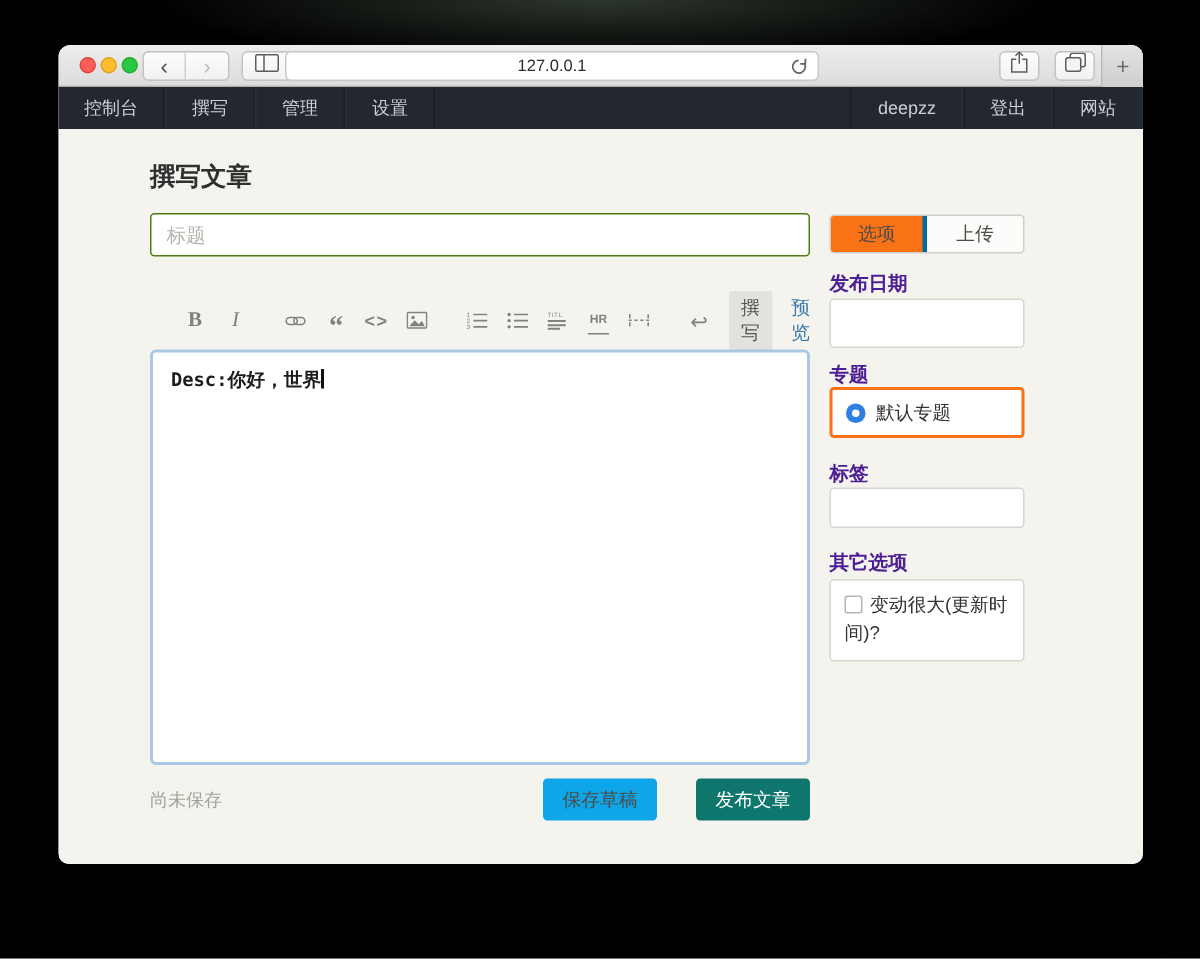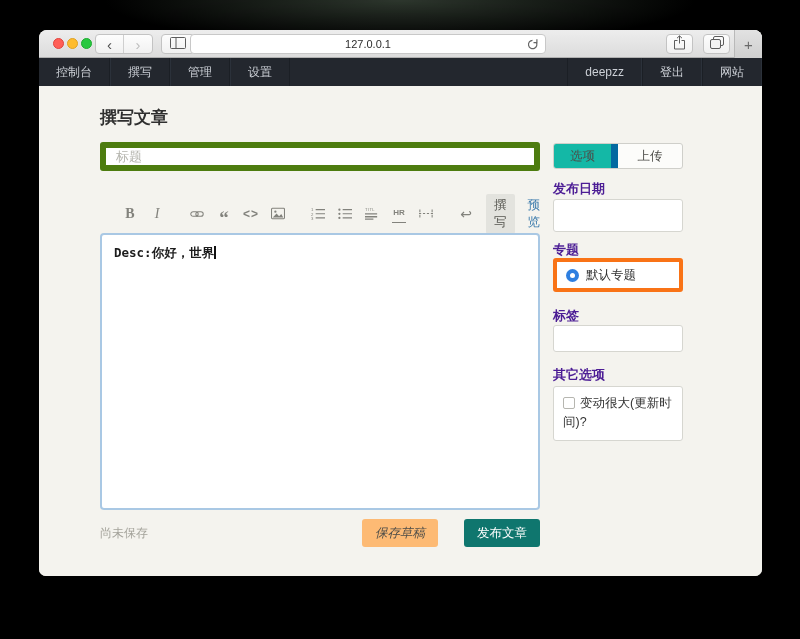--- a/index.html
+++ b/index.html
@@ -45,21 +45,21 @@
               border-left:1px solid #2b313a; cursor:default; }
   .nav-item:first-child { border-left:none; }
   .nav-spacer { flex:1; }
   .nav-right .nav-item { border-left:1px solid #1b1f25; border-right:1px solid #2b313a; }
   .nav-right { display:flex; }
 
   
   .content { position:relative; height:490px; background:#f4f3ee; color:#333; }
   .page-title { position:absolute; left:61px; top:20px; font-size:17px; font-weight:bold; color:#2f2f2f; }
 
-  .title-input { position:absolute; left:61px; top:56px; width:440px; height:29px; border:6px solid #4d7c0f;
+  .title-input { position:absolute; left:61px; top:56px; width:440px; height:29px; border:1px solid #4d7c0f;
                  border-radius:3px; background:#fff; padding:0 10px; font-size:13px; color:#333;
                  font-family:"Liberation Sans", sans-serif; outline:none; }
   .title-input::placeholder { color:#b3b3ac; }
 
   .permalink { position:absolute; left:61px; top:92px; font-family:"DejaVu Sans Mono", monospace;
                font-size:11.5px; color:#a3a39c; display:flex; align-items:center; }
   .url-highlight { display:inline-block; width:44px; height:13px; background:#fbf6cd; margin:0 1px; }
 
   .toolbar { position:absolute; left:61px; top:114px; width:440px; height:27px; display:flex;
              align-items:center; padding-left:23px; gap:13px; color:#82827c; }
@@ -78,33 +78,33 @@
 
   .editor-area { position:absolute; left:61px; top:147px; width:440px; height:277px; background:#fff;
                  border:2px solid #a9c8e4; border-radius:4px; padding:10px 12px;
                  font-family:"DejaVu Sans Mono", monospace; font-size:12.5px; font-weight:bold; color:#1c1c1c; }
   .caret { display:inline-block; width:1.5px; height:13px; background:#111; vertical-align:-2px; }
 
   .footer-row { position:absolute; left:61px; top:433px; width:440px; height:28px; display:flex; align-items:center;gap:16px; }
   .save-status { font-size:12px; color:#a4a39b; }
   .btn { height:28px; padding:0 13px; border:none; border-radius:3px; font-size:12.5px;
          font-family:"Liberation Sans", sans-serif; cursor:pointer; }
-  .btn-draft { margin-left:auto; background:#fdba74; color:#4c4c48;font-style:italic; }
+  .btn-draft { margin-left:auto; background:#0ea5e9; color:#4c4c48; }
   .btn-publish { margin-left:10px; background:#0f766e; color:#fff; }
 
   
   .side { position:absolute; left:514px; top:57px; width:130px; }
   .side-tabs { display:flex; height:26px; border:1px solid #cfcfca; border-radius:3px; overflow:hidden; background:#fcfcfa; }
   .side-tab { width:50%; display:flex; align-items:center; justify-content:center; font-size:12.5px; color:#4c4c48; }
-  .side-tab.active { background:#14b8a6; border-right:7px solid #0369a1; }
+  .side-tab.active { background:#f97316; border-right:3px solid #0369a1; }
   .side-label { margin-top:12px; font-size:13px; font-weight:bold; color:#4c1d95; line-height:15px; }
   .side-input { margin-top:3px; width:130px; height:33px; border:1px solid #d6d6d0; border-radius:3px;
                 background:#fff; padding:0 8px; font-size:12.5px; outline:none; }
   .side-label.topic { margin-top:10px; }
-  .topic-box { margin-top:1px; width:130px; height:34px; border:4px solid #f97316; border-radius:3px;
+  .topic-box { margin-top:1px; width:130px; height:34px; border:2px solid #f97316; border-radius:3px;
                background:#fff; display:flex; align-items:center; padding:0 9px; font-size:12.5px; color:#333; }
   .radio { width:13px; height:13px; border-radius:50%; background:#2e7fe0; margin-right:7px; position:relative; flex:none; }
   .radio::after { content:""; position:absolute; left:4px; top:4px; width:5px; height:5px; border-radius:50%; background:#fff; }
   .side-label.tags { margin-top:16px; }
   .side-input.tags { margin-top:2px; height:27px; }
   .side-label.other { margin-top:15px; }
   .check-box { margin-top:4px; width:130px; border:1px solid #d6d6d0; border-radius:3px; background:#fff;
                padding:7px 9px; font-size:12.5px; color:#333; line-height:1.55; }
   .cb { display:inline-block; width:12px; height:12px; border:1px solid #b6b6b0; border-radius:2px;
         background:#fff; vertical-align:-2px; margin-right:5px; }

